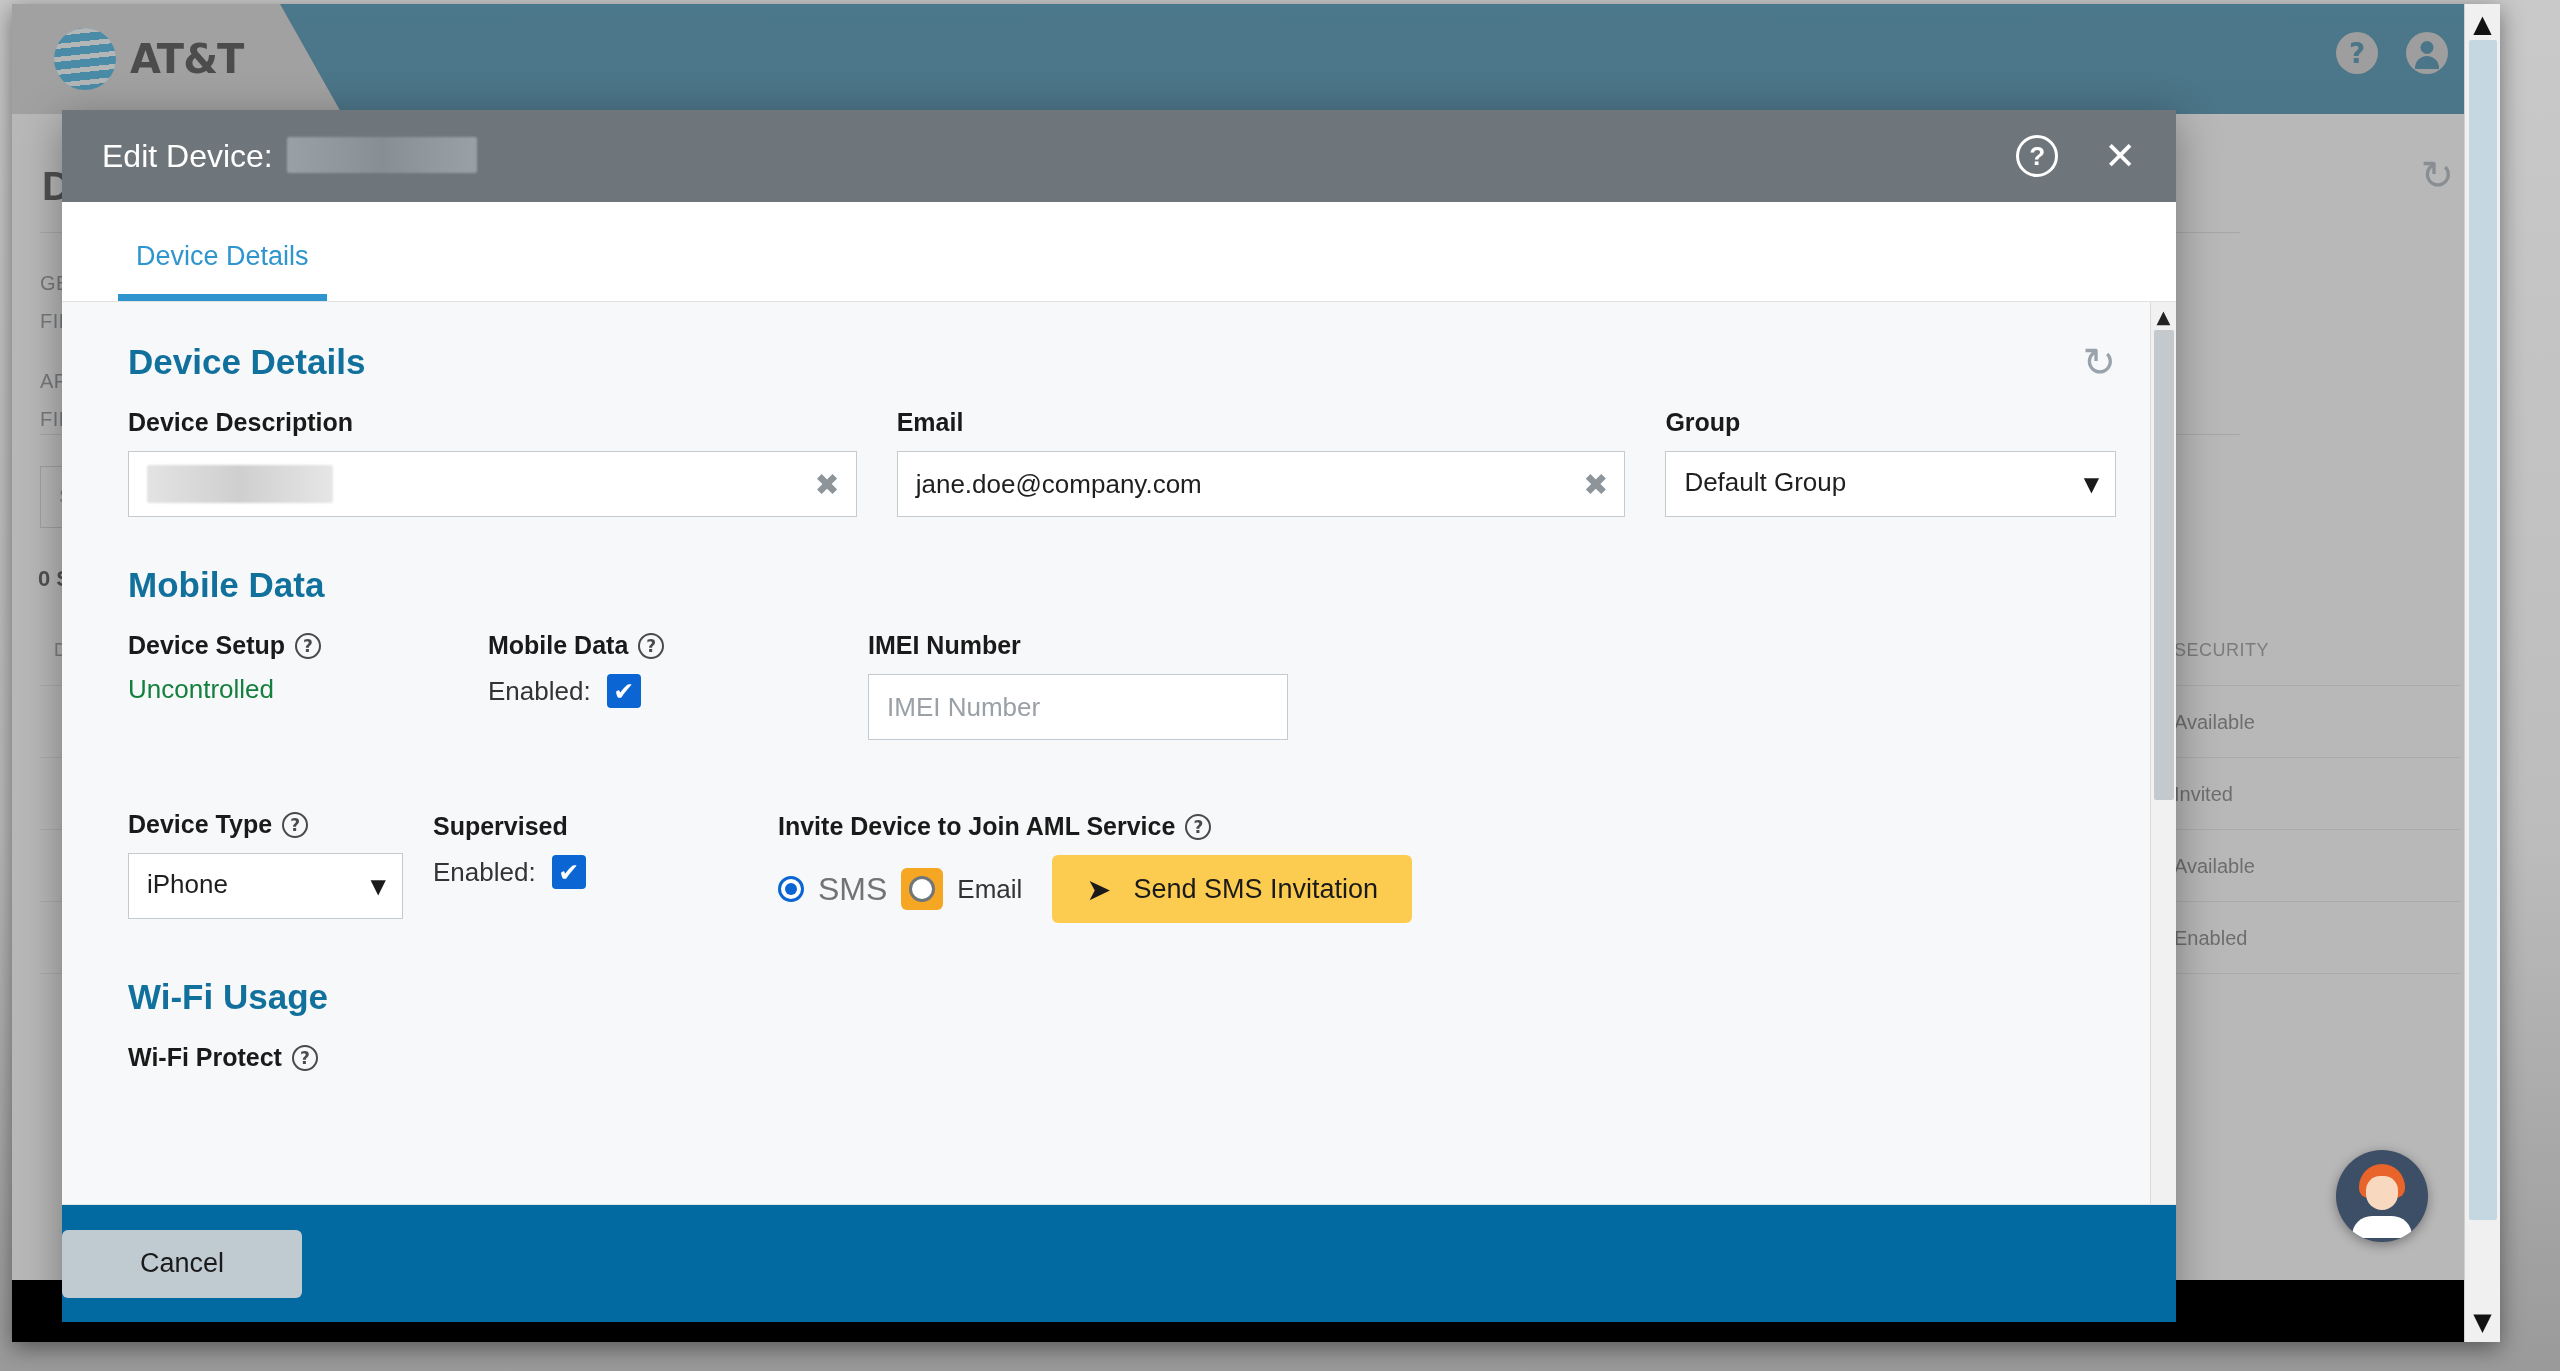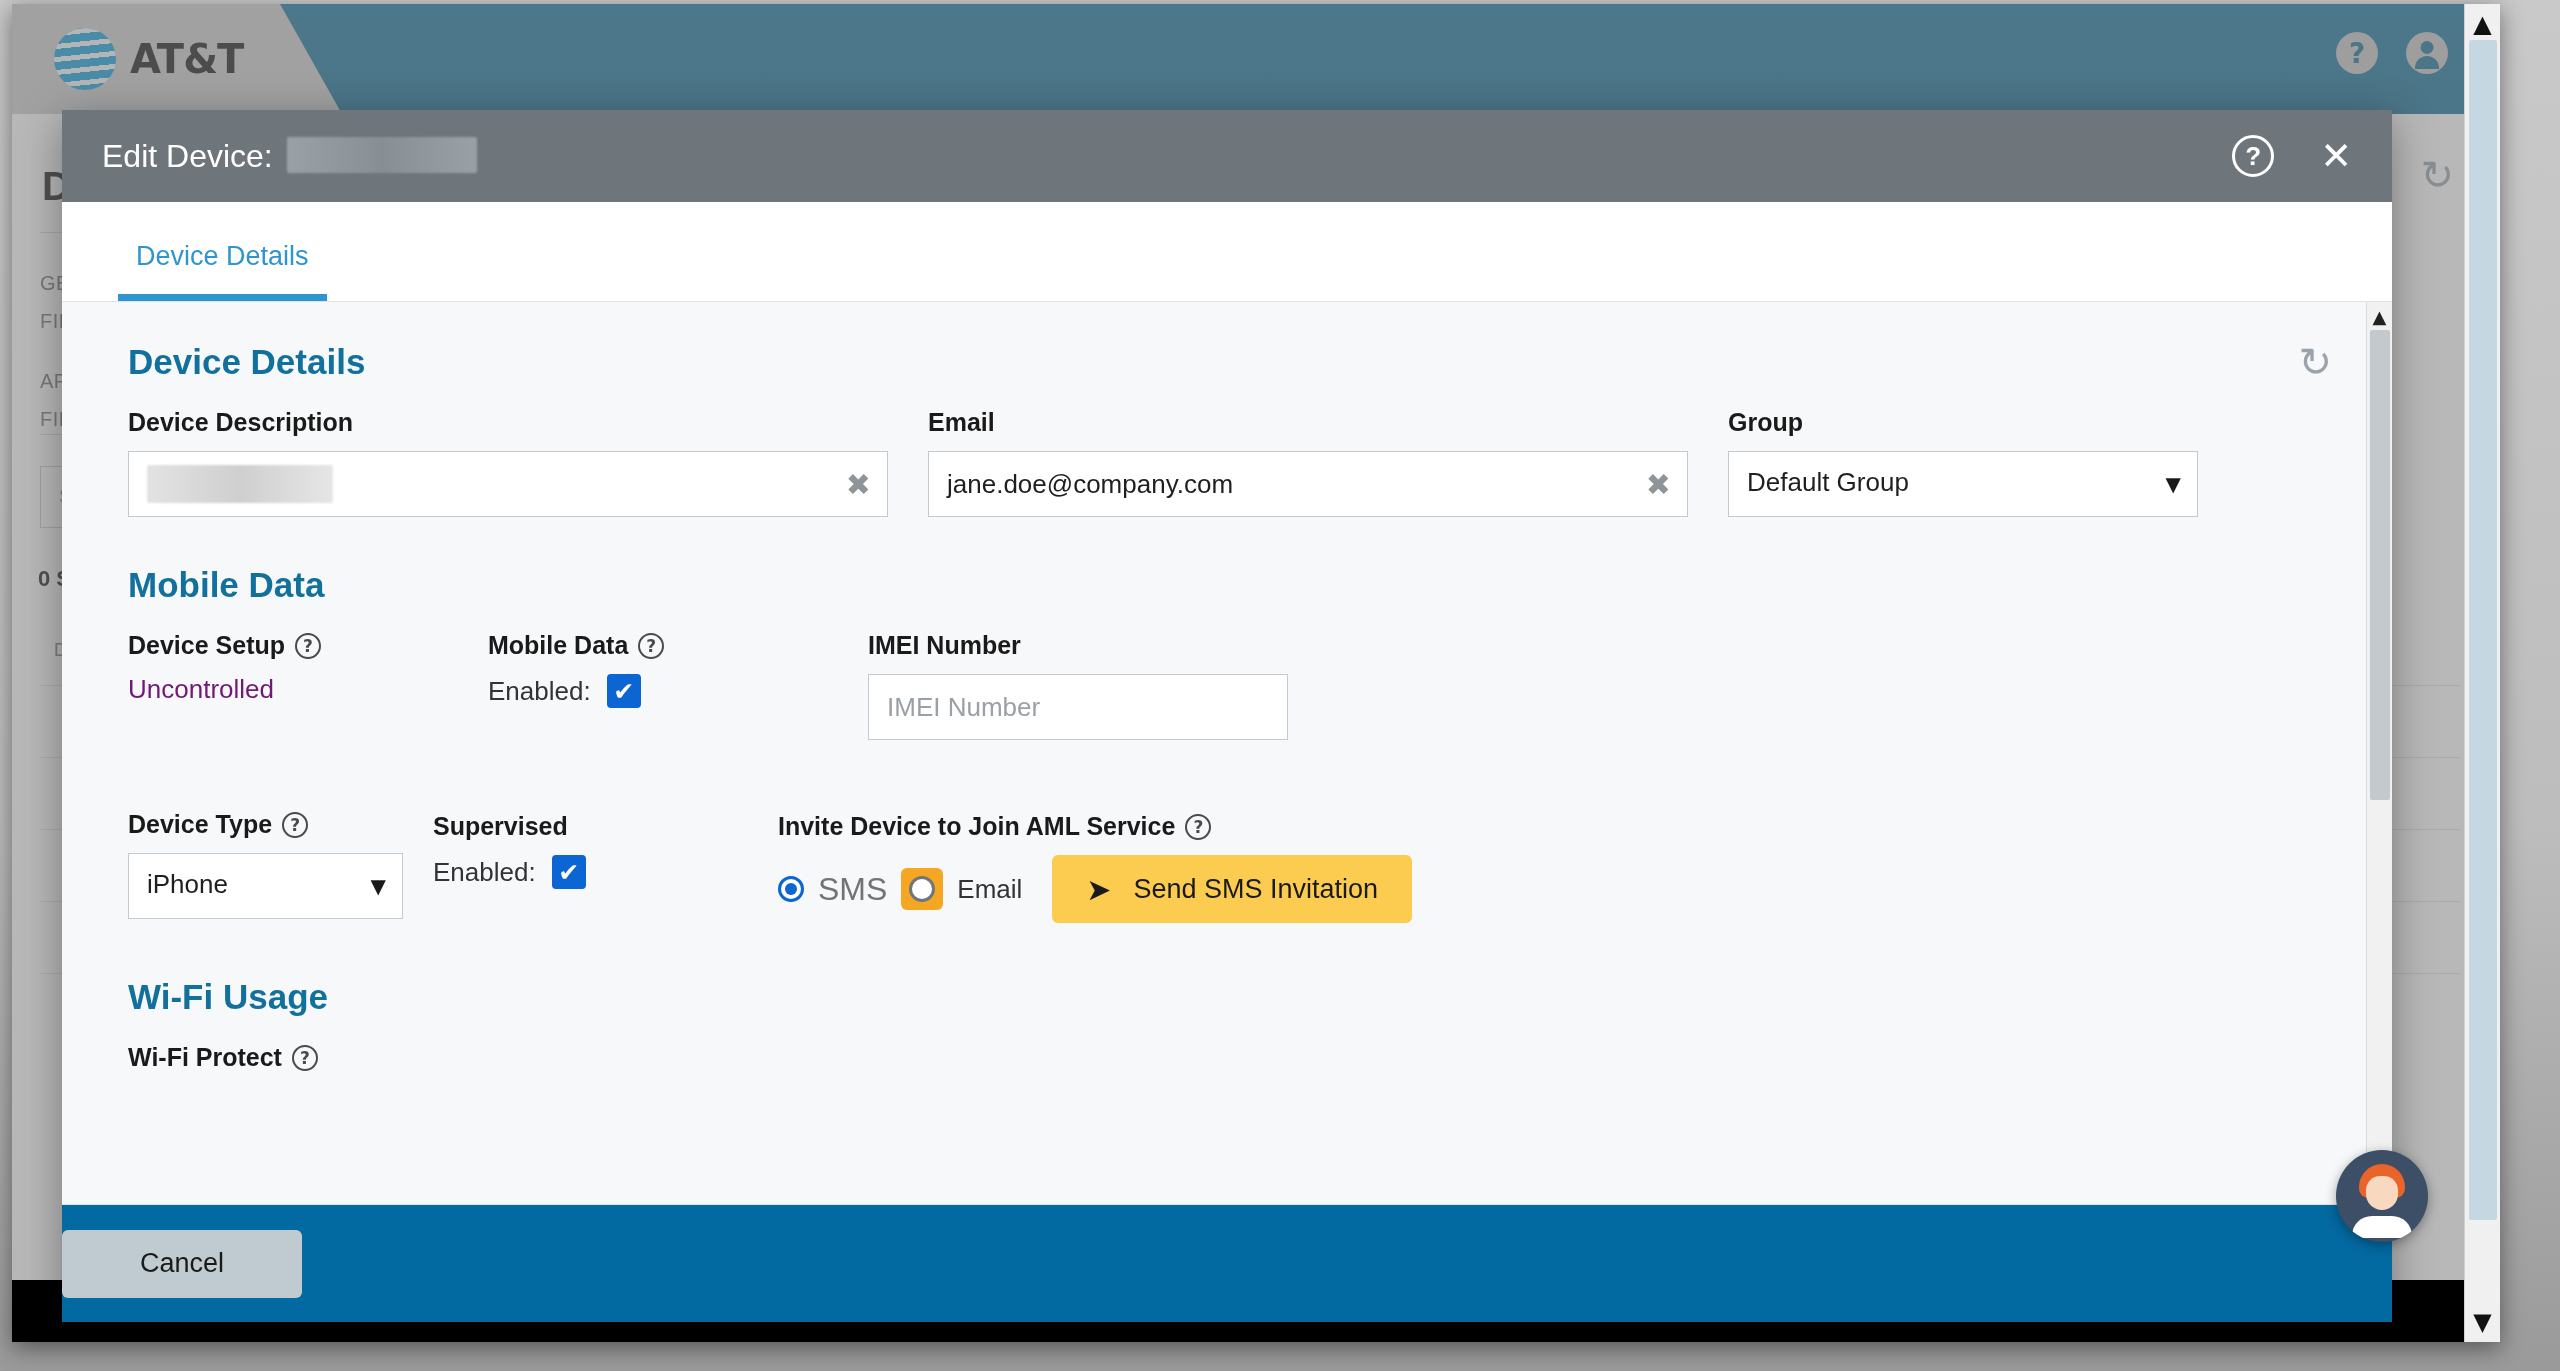--- a/index.html
+++ b/index.html
@@ -142,21 +142,21 @@
   .sb-arrow { font-size:24px; color:#111; line-height:1; padding:8px 0; font-family:"DejaVu Sans",sans-serif;}
   #sb-thumb {
     position:absolute; top:36px; left:4px; width:28px; height:1180px;
     background:#c5d7e0; border-radius:2px;
   }
 
   
   #modal {
     position:absolute;
     left: 50px; top: 106px;
-    width: 2330px; height: 1212px;
+    width: 2114px; height: 1212px;
     background:#ffffff;
     box-shadow: 0 10px 40px rgba(0,0,0,.35);
     z-index: 40;
     display:flex; flex-direction:column;
   }
   #modal-header {
     height: 92px; background:#6e767b;
     display:flex; align-items:center; padding: 0 40px 0 40px;
     flex: 0 0 auto;
   }
@@ -234,21 +234,21 @@
   .select-input {
     position:relative; height:66px; background:#fff;
     border:1px solid #c3cad0; display:flex; align-items:center;
     padding: 0 48px 4px 18px; font-size:26px; color:#1f1f1f; cursor:pointer;
   }
   .select-input .chev {
     position:absolute; right:16px; top:50%; transform:translateY(-50%);
     font-size: 20px; color:#1a1a1a; font-family:"DejaVu Sans",sans-serif;
   }
 
-  .plain-value { font-size:26px; color:#701a75; }
+  .plain-value { font-size:26px; color:#15803d; }
 
   .cbx {
     width: 34px; height: 34px; background:#0b66d3; border-radius:4px;
     display:inline-flex; align-items:center; justify-content:center;
     color:#fff; font-size:25px; cursor:pointer; flex:0 0 auto;
     font-family:"DejaVu Sans",sans-serif; line-height:1;
   }
   .enabled-line { display:flex; align-items:center; gap:16px; font-size:26px; color:#333; }
 
   .radio {

